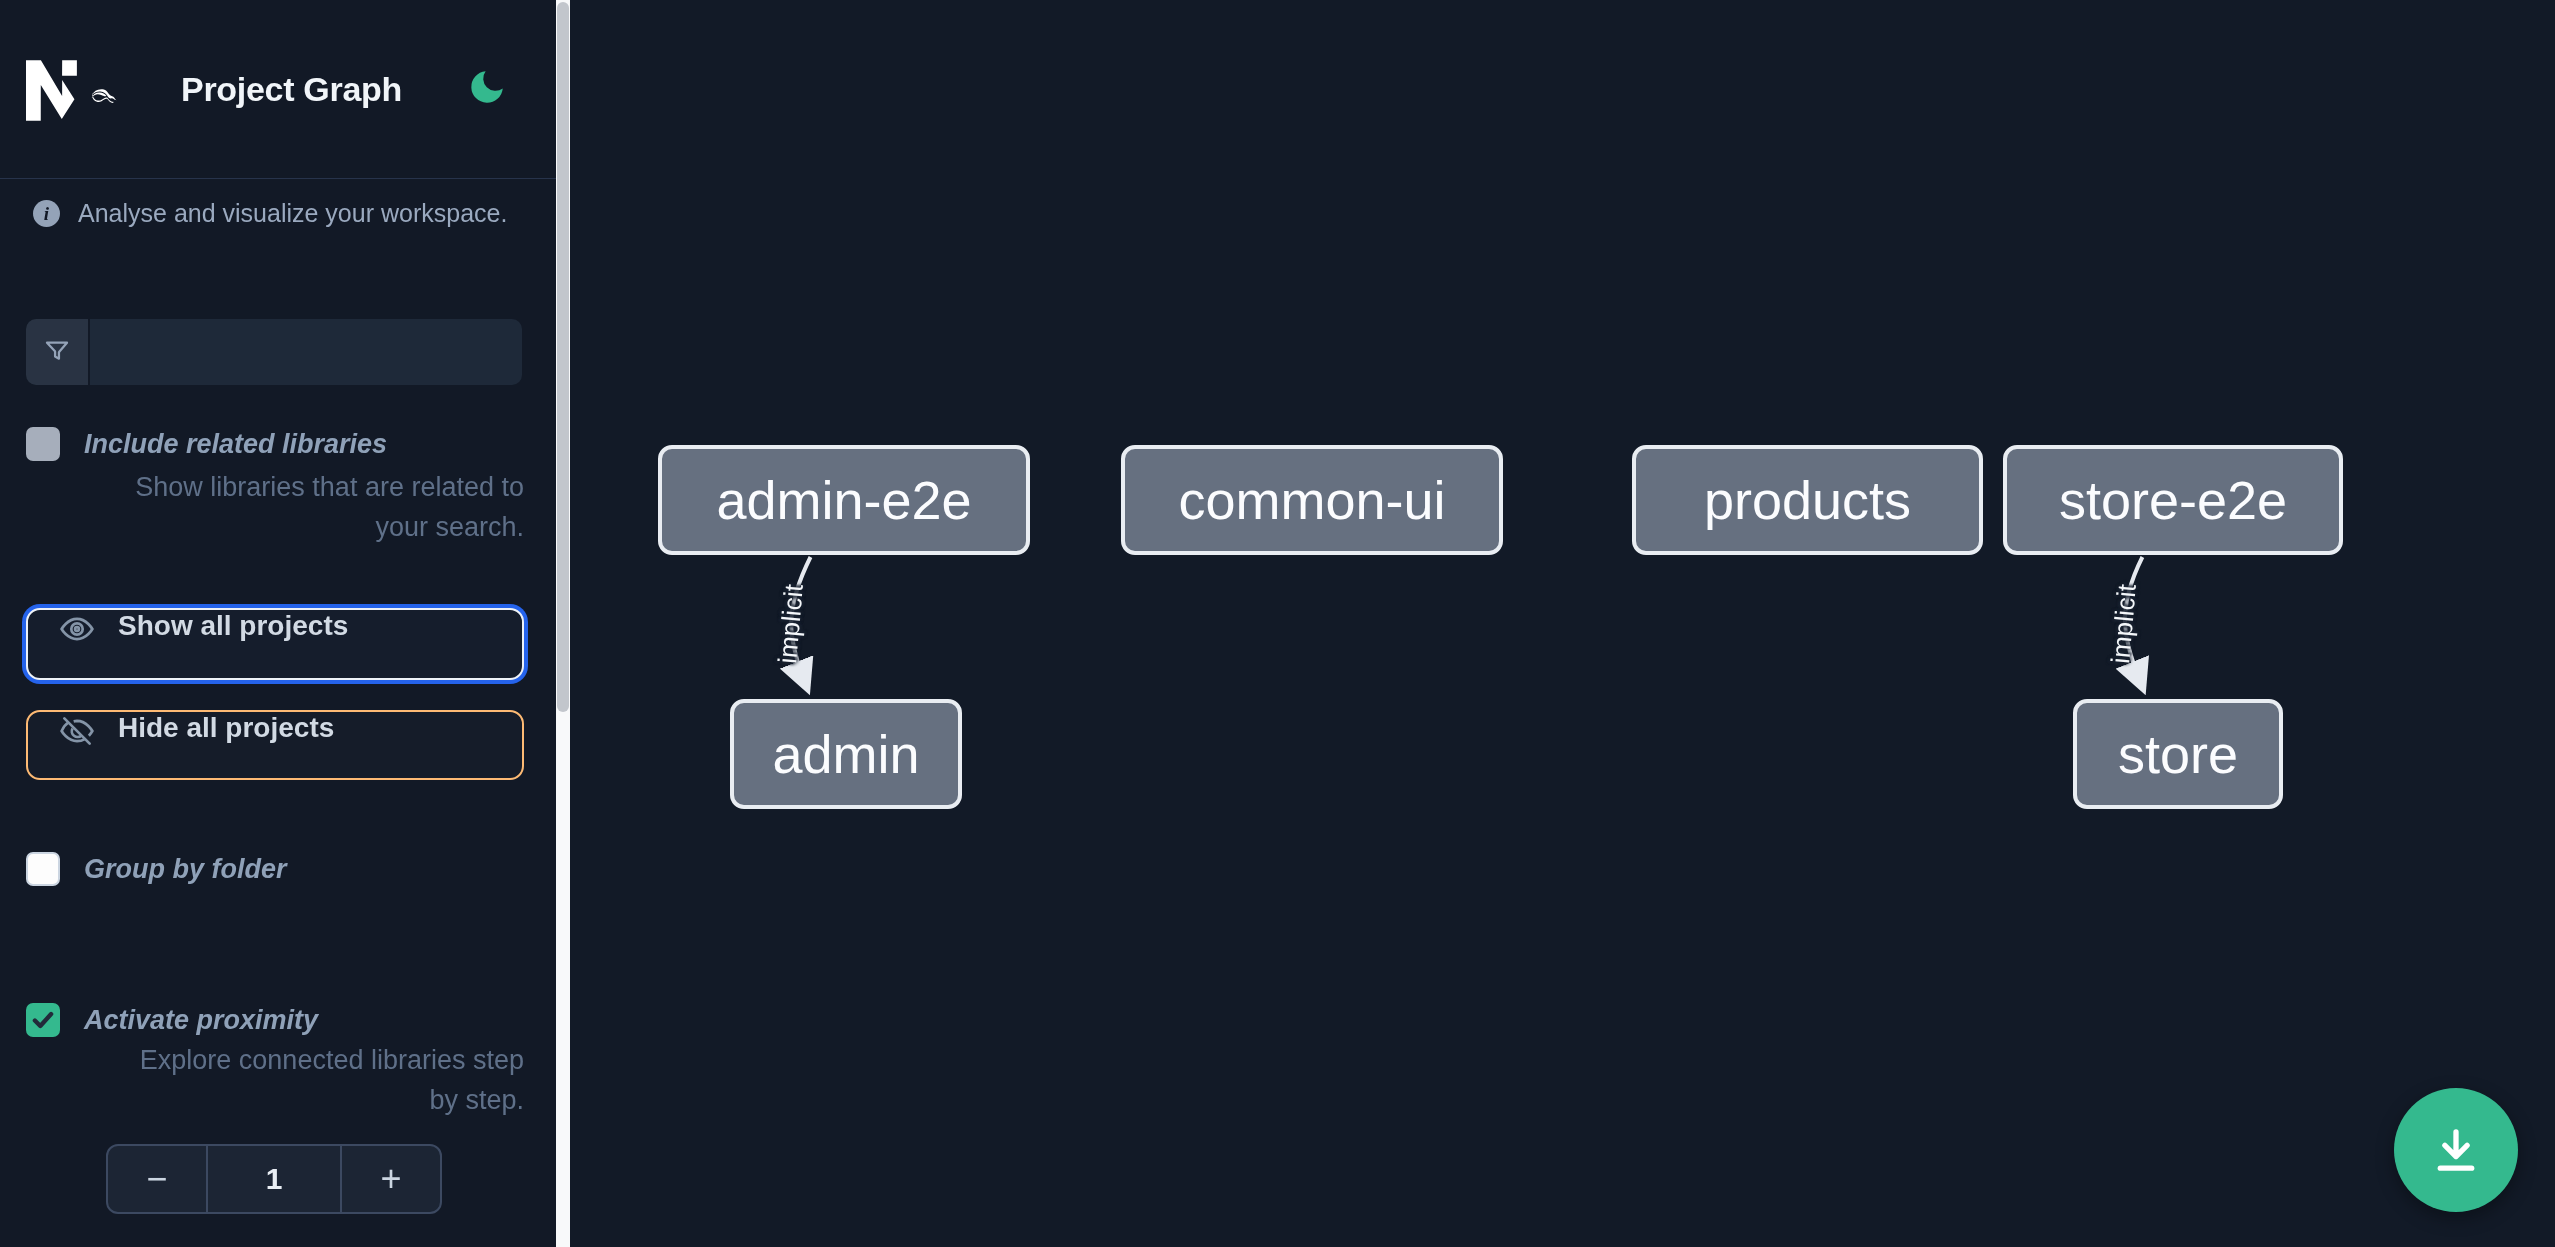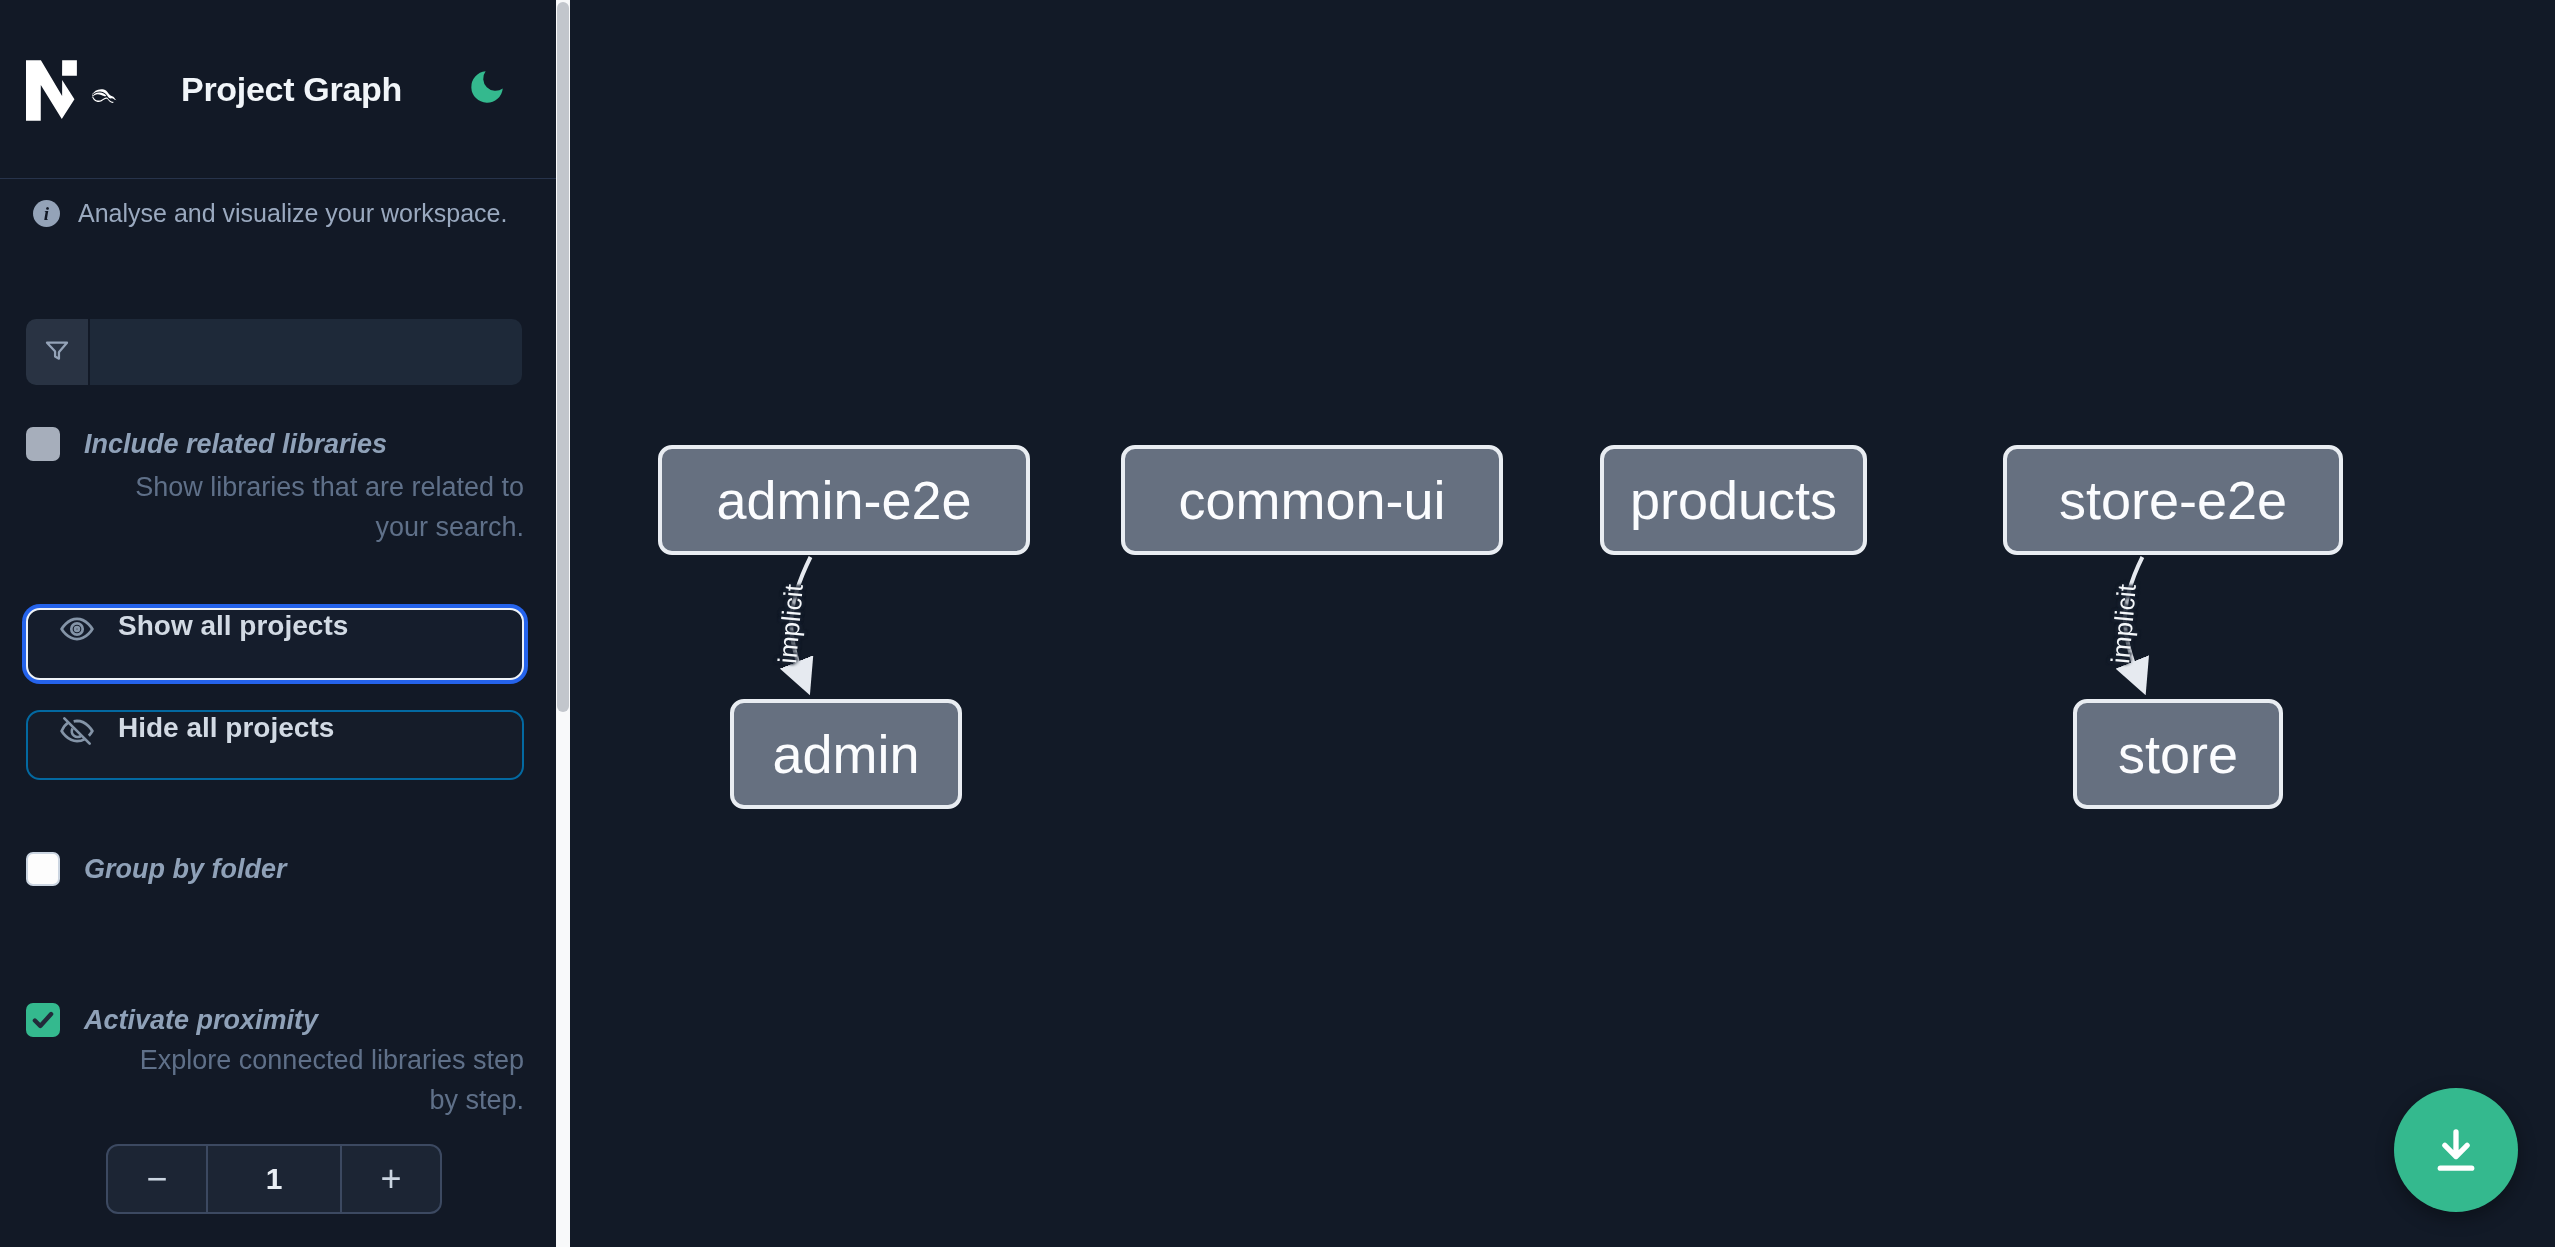--- a/index.html
+++ b/index.html
@@ -40,21 +40,21 @@
   .cb-white { background:#fdfdfd; border:2px solid #cbd5e1; }
   .cb-green { background:#34b98e; display:flex; align-items:center; justify-content:center; }
   .opt-title { position:absolute; left:84px; font-size:27px; font-weight:700; color:#8fa1b8; white-space:nowrap;font-style:italic; }
   .opt-desc { position:absolute; left:84px; font-size:27px; color:#5f7089; line-height:40px; white-space:pre-line; width:440px;text-align:right; }
 
   .sb-btn { position:absolute; left:26px; width:498px; display:flex; gap:22px;
     padding-left:30px; background:rgba(255,255,255,0.015); border-radius:14px; cursor:pointer;
     font-family:"Liberation Sans", sans-serif; }
   .sb-btn .label { font-size:28px; font-weight:700; color:#d2dae4; }
   .btn-show { top:608px; height:72px; border:2px solid #eef2f7; box-shadow:0 0 0 4px #2563eb; background:#151d2c; }
-  .btn-hide { top:710px; height:70px; border:2px solid #0369a1; }
+  .btn-hide { top:710px; height:70px; border:2px solid #fdba74; }
 
   .stepper { position:absolute; left:106px; top:1144px; width:336px; height:70px;
     border:2px solid #3c4961; border-radius:12px; display:flex; background:#1c2534; overflow:hidden; }
   .step-btn { width:99px; display:flex; align-items:center; justify-content:center;
     font-size:36px; color:#cbd5e1; background:transparent; border:none; cursor:pointer;
     font-family:"Liberation Sans", sans-serif; }
   .step-val { width:138px; display:flex; align-items:center; justify-content:center;
     font-size:30px; font-weight:700; color:#e8edf3; border-left:2px solid #3c4961; border-right:2px solid #3c4961; }
 
   
@@ -154,21 +154,21 @@
       <marker id="arrow" viewBox="0 0 12 12" refX="9" refY="6" markerWidth="9" markerHeight="9" orient="auto-start-reverse">
         <path d="M0 0 L12 6 L0 12 z" fill="#e6eaf0"></path>
       </marker>
     </defs>
   <path d="M240.51999999999998,557 C214.51999999999998,609 216.56,637 236.56,687" fill="none" stroke="#e6eaf0" stroke-width="4" marker-end="url(#arrow)"></path>
       <path d="M1572.4,557 C1546.4,609 1552.3,637 1572.3,687" fill="none" stroke="#e6eaf0" stroke-width="4" marker-end="url(#arrow)"></path>
     </svg>
   <div id="graph-nodes">
       <div class="gnode" style="left: 88px; top: 445px; width: 372px; height: 110px;">admin-e2e</div>
       <div class="gnode" style="left: 551px; top: 445px; width: 382px; height: 110px;">common-ui</div>
-      <div class="gnode" style="left: 1030px; top: 445px; width: 267px; height: 110px;">products</div>
+      <div class="gnode" style="left: 1062px; top: 445px; width: 351px; height: 110px;">products</div>
       <div class="gnode" style="left: 1433px; top: 445px; width: 340px; height: 110px;">store-e2e</div>
       <div class="gnode" style="left: 160px; top: 699px; width: 232px; height: 110px;">admin</div>
       <div class="gnode" style="left: 1503px; top: 699px; width: 210px; height: 110px;">store</div>
     </div>
   <div id="edge-labels">
       <div class="edge-label" style="left: 220.54px; top: 624px;">implicit</div>
       <div class="edge-label" style="left: 1554.35px; top: 624px;">implicit</div>
     </div>
 
   <button class="fab">

